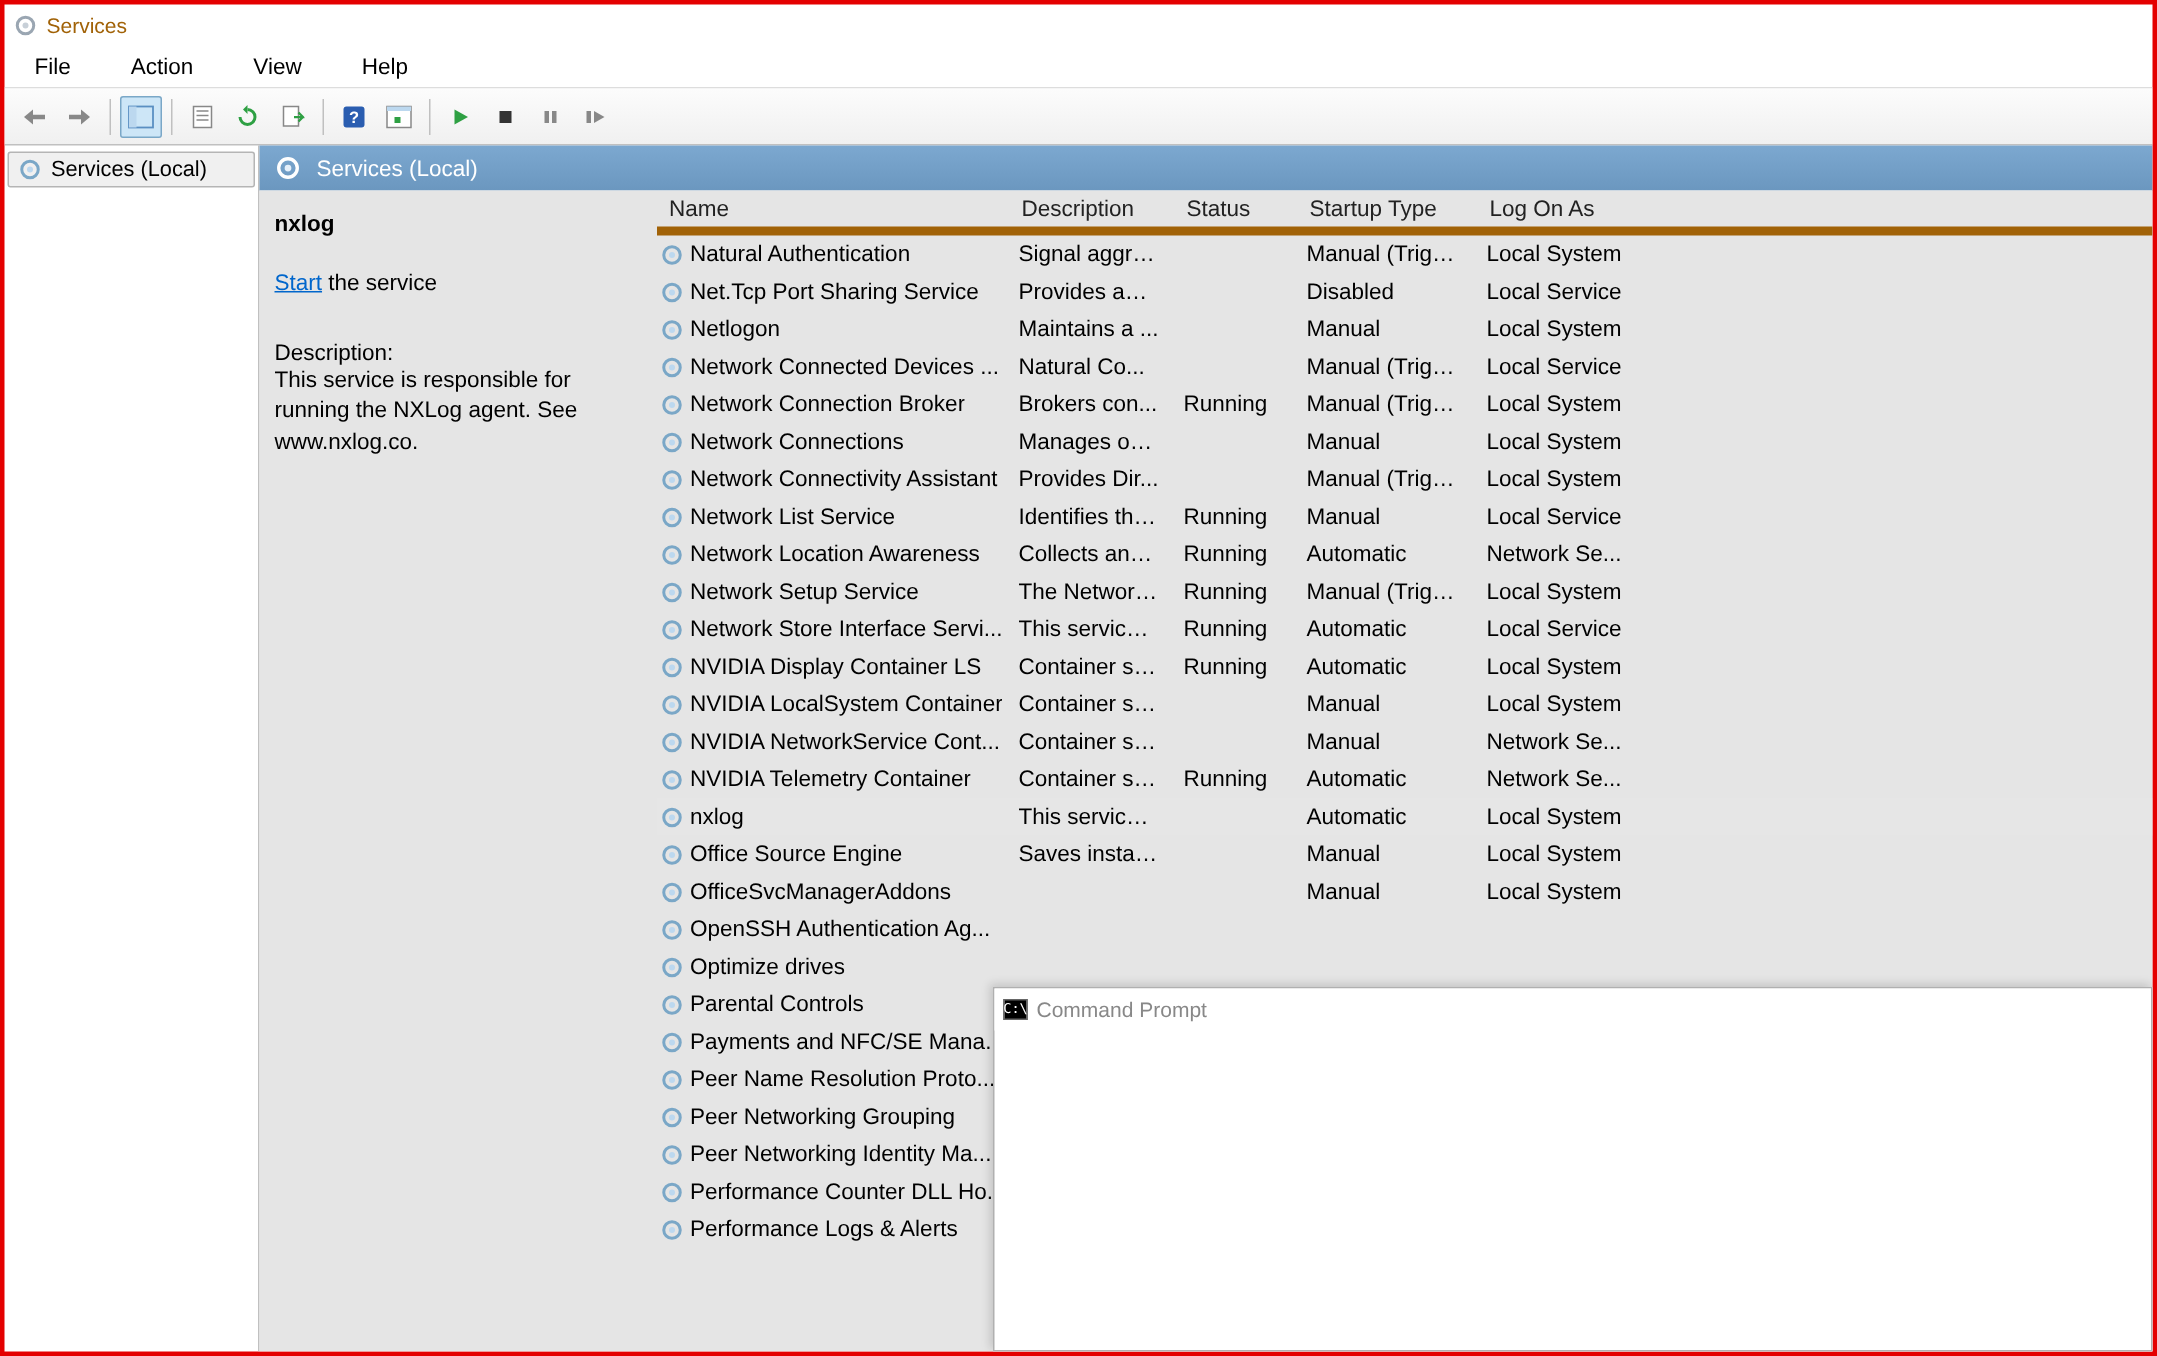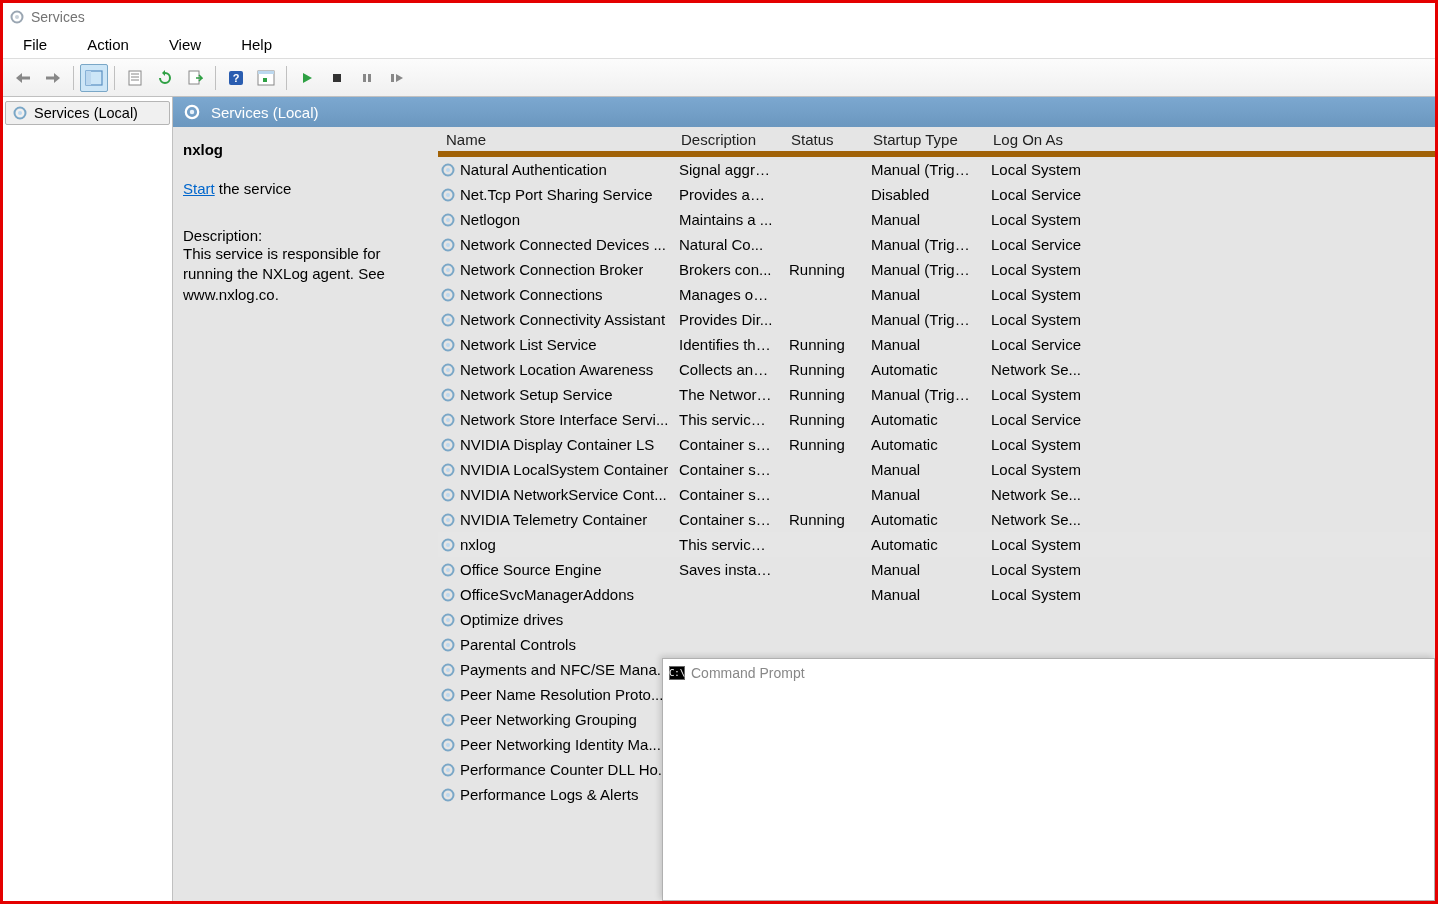--- a/index.html
+++ b/index.html
@@ -1,18 +1,18 @@
 <!DOCTYPE html>
 <html><head>
 <meta charset="utf-8">
 <style>
 * { margin: 0; padding: 0; box-sizing: border-box; }
 body { font-family: "Segoe UI", Arial, sans-serif; font-size: 14px; background: #fff; overflow: hidden; width: 1438px; height: 904px; position: relative; }
 .outer-border { border: 3px solid #e40000; width: 100%; height: 100%; position: relative; overflow: hidden; }
-.title-bar { display: flex; align-items: center; height: 28px; padding: 0 6px; color: #737373; font-size: 14px; }
+.title-bar { display: flex; align-items: center; height: 28px; padding: 0 6px; color: #a16207; font-size: 14px; }
 .title-bar .gear { width: 16px; height: 16px; margin-right: 6px; }
 .menu-bar { display: flex; align-items: center; height: 28px; padding: 0 8px; gap: 16px; border-bottom: 1px solid #ddd; }
 .menu-item { padding: 2px 12px; font-size: 15px; cursor: default; }
 .toolbar { display: flex; align-items: center; height: 38px; padding: 0 6px; gap: 2px; background: linear-gradient(#fcfcfc,#f0f0f0); border-bottom: 1px solid #c0c0c0; }
 .tool-btn { width: 28px; height: 28px; display: flex; align-items: center; justify-content: center; border: 1px solid transparent; border-radius: 2px; }
 .tool-btn.selected { background: #cde6f7; border-color: #7aa7c7; }
 .tool-sep { width: 1px; height: 24px; background: #c0c0c0; margin: 0 4px; }
 .main { display: flex; height: calc(100% - 94px); }
 .tree-panel { width: 170px; border-right: 1px solid #c0c0c0; padding: 4px 2px; }
 .tree-item { display: flex; align-items: center; padding: 3px 6px; border: 1px solid #b5b5b5; background: #f0f0f0; border-radius: 2px; font-size: 14.5px; }
@@ -418,20 +418,33 @@
                 <div class="col col-status"></div>
                 <div class="col col-startup">Manual</div>
                 <div class="col col-logon">Local System</div>
               </div>
               <div class="row">
                 <div class="col-name-cell">
                   <svg class="svc-icon" viewBox="0 0 16 16">
                     <circle cx="8" cy="8" r="5.5" fill="none" stroke="#7aa7c7" stroke-width="2"></circle>
                     <circle cx="8" cy="8" r="2" fill="#bcd8ef"></circle>
                   </svg>
+                  <span>OpenSSH Authentication Ag...</span>
+                </div>
+                <div class="col col-desc"></div>
+                <div class="col col-status"></div>
+                <div class="col col-startup"></div>
+                <div class="col col-logon"></div>
+              </div>
+              <div class="row">
+                <div class="col-name-cell">
+                  <svg class="svc-icon" viewBox="0 0 16 16">
+                    <circle cx="8" cy="8" r="5.5" fill="none" stroke="#7aa7c7" stroke-width="2"></circle>
+                    <circle cx="8" cy="8" r="2" fill="#bcd8ef"></circle>
+                  </svg>
                   <span>Optimize drives</span>
                 </div>
                 <div class="col col-desc"></div>
                 <div class="col col-status"></div>
                 <div class="col col-startup"></div>
                 <div class="col col-logon"></div>
               </div>
               <div class="row">
                 <div class="col-name-cell">
                   <svg class="svc-icon" viewBox="0 0 16 16">

